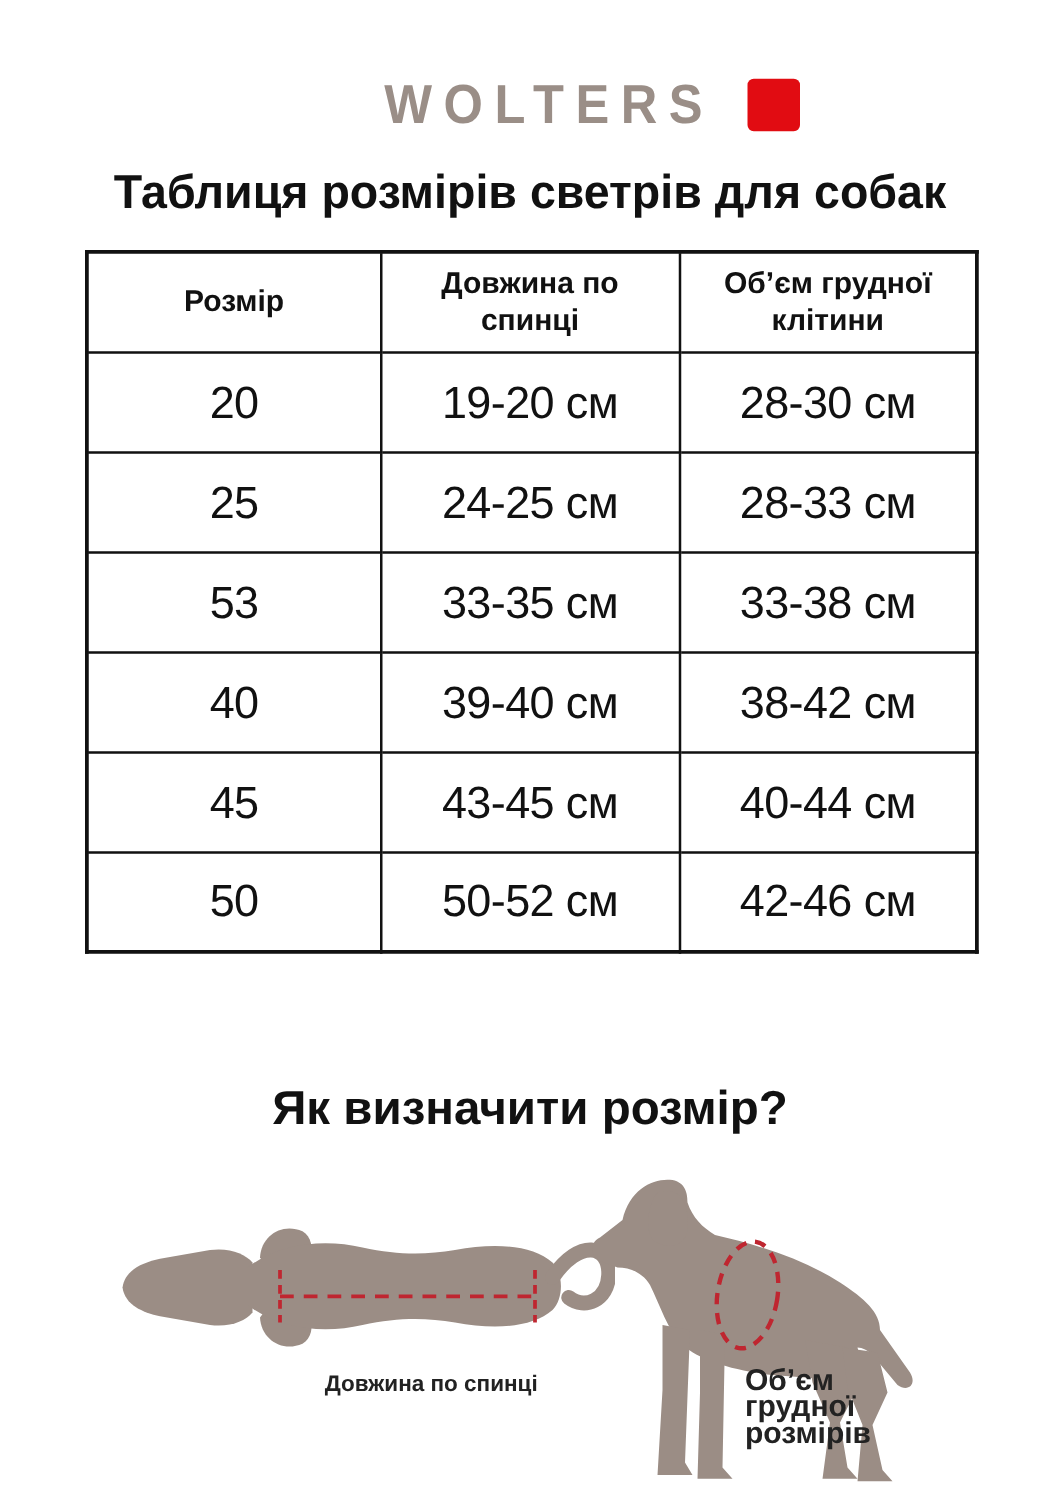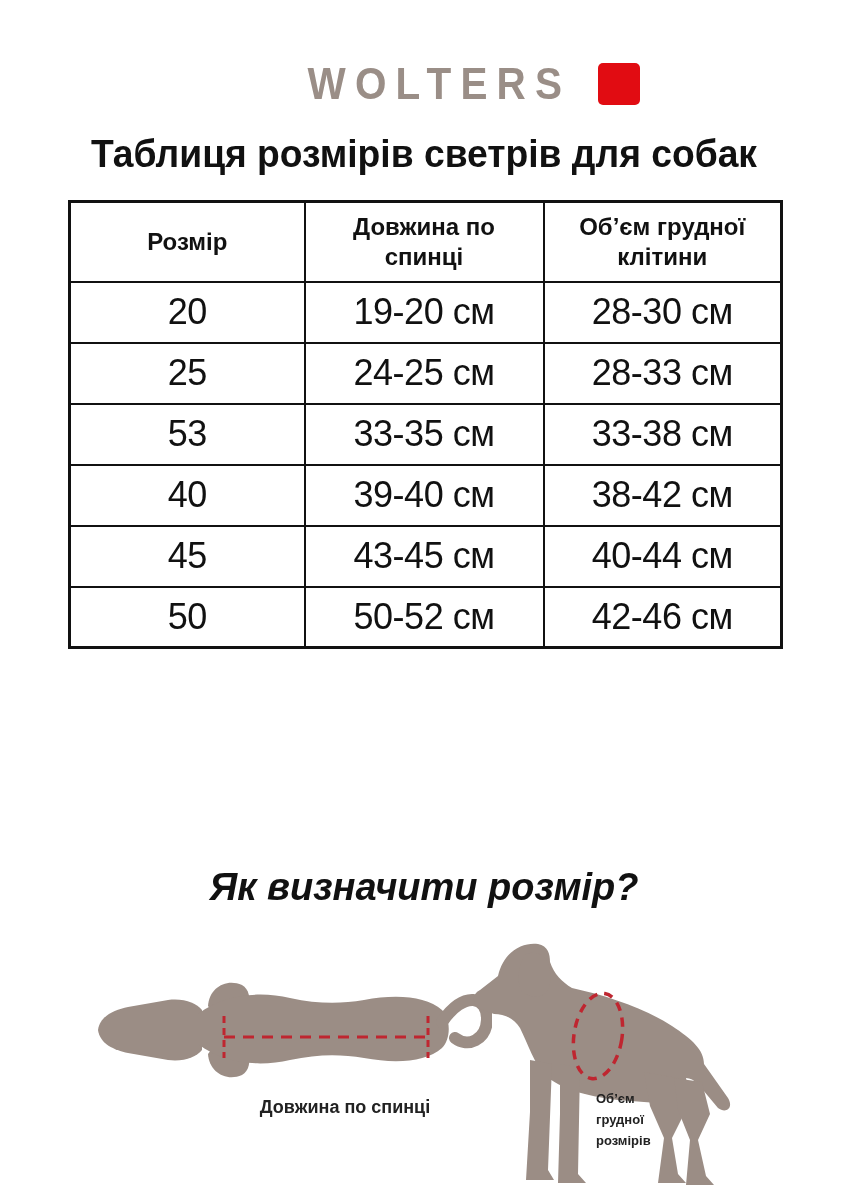--- a/index.html
+++ b/index.html
@@ -28,59 +28,59 @@
   }
 
   
   .page-title {
     position: absolute; top: 133px; left: 0; width: 848px;
     text-align: center; font-size: 38px; font-weight: 700; color: #111;
     transform: scaleX(0.98);
   }
   .guide-heading {
     position: absolute; top: 866px; left: 0; width: 848px;
-    text-align: center; font-size: 38px; font-weight: 700; color: #111; font-style: italic;
+    text-align: center; font-size: 38px; font-weight: 700; color: #111;
   }
 
   
   table.size-table {
     position: absolute; left: 68px; top: 200px; width: 712px;
     border-collapse: collapse; table-layout: fixed;
     border: 3px solid #111;
   }
   .size-table col.c1 { width: 235px; }
   .size-table col.c2 { width: 239px; }
   .size-table col.c3 { width: 238px; }
   .size-table th, .size-table td {
     border: 2.5px solid #111;
     text-align: center; vertical-align: middle;
   }
   .size-table th {
     height: 80px; font-size: 24px; font-weight: 700;
     line-height: 1.25; padding: 0 22px; color: #111;
   }
   .size-table td {
-    height: 61px; font-size: 36px; font-weight: 400; color: #111;
+    height: 80px; font-size: 36px; font-weight: 400; color: #111;
     letter-spacing: -0.5px;
   }
 
   
   .diagram { position: absolute; left: 0; top: 930px; width: 848px; height: 270px; }
   .dog { color: var(--dog-color); position: absolute; }
   .measure { color: var(--measure-color); }
   .dog-top-svg  { left: 92px;  top: 28px; }
   .dog-side-svg { left: 468px; top: 2px;  }
 
   .back-length-label {
     position: absolute; left: 185px; top: 167px; width: 320px;
     text-align: center; font-size: 18px; font-weight: 700; color: #222;
   }
   .chest-label {
-    position: absolute; left: 596px; top: 158px;
-    font-size: 13px; font-weight: 700; color: #222; line-height: 21px;
+    position: absolute; left: 596px; top: 164px;
+    font-size: 24px; font-weight: 700; color: #222; line-height: 21px;
     text-align: left;
   }
 </style>
 </head>
 <body>
 
 <div class="logo">
   <div class="logo-text">WOLTERS</div>
   <div class="logo-square"></div>
 </div>

